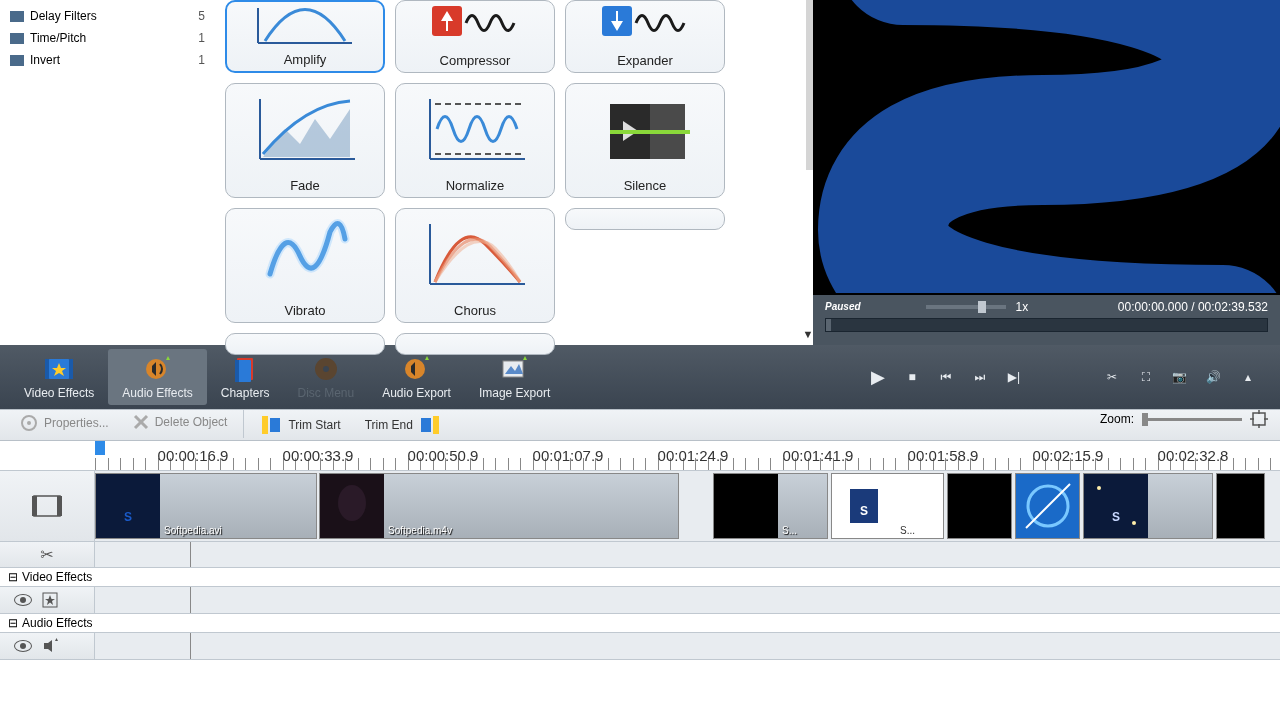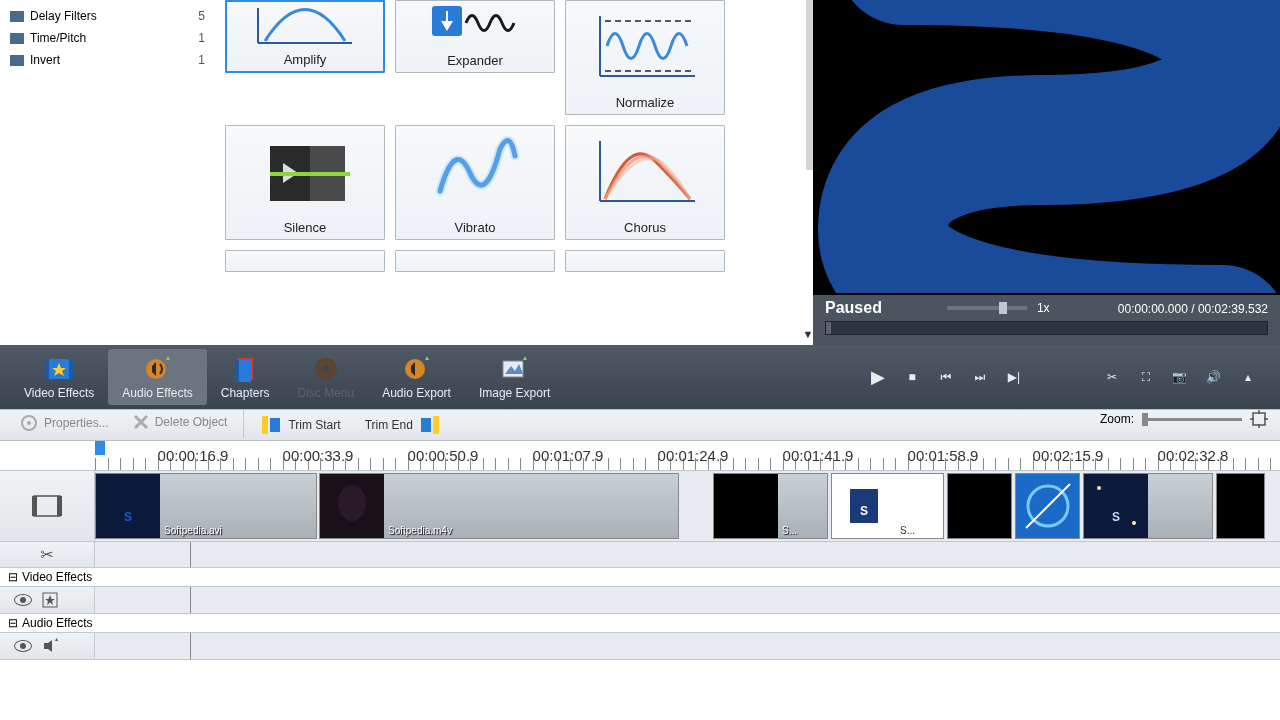--- a/index.html
+++ b/index.html
@@ -7,34 +7,34 @@
 
 .top-area { display: flex; height: 345px; }
 .sidebar { width: 215px; background: #fff; padding: 5px 10px; }
 .sidebar-item { display: flex; align-items: center; justify-content: space-between; padding: 4px 0; cursor: pointer; }
 .sidebar-item .left { display: flex; align-items: center; gap: 6px; }
 .folder-icon { width: 14px; height: 11px; background: #4a6a8a; display: inline-block; }
 .sidebar-count { color: #555; }
 
 .effects-panel { flex: 1; background: #fff; padding: 0 10px; display: flex; flex-direction: column; position: relative; }
 .effects-grid { display: grid; grid-template-columns: repeat(3, 160px); gap: 10px; }
-.effect-card { border: 1px solid #b0b8c0; border-radius: 1px; background: linear-gradient(#f7f9fb, #eef2f6); display: flex; flex-direction: column; align-items: center; cursor: pointer; height: 115px; }
+.effect-card { border: 1px solid #b0b8c0; border-radius: 10px; background: linear-gradient(#f7f9fb, #eef2f6); display: flex; flex-direction: column; align-items: center; cursor: pointer; height: 115px; }
 .effect-card.selected { border: 2px solid #2e8be8; }
 .effect-card.short { height: 73px; }
 .effect-card.tiny { height: 22px; overflow: hidden; }
 .effect-img { flex: 1; display: flex; align-items: center; justify-content: center; width: 100%; }
 .effect-label { padding: 4px 0; font-size: 13px; color: #222; }
 .scroll-track { position: absolute; right: 0; top: 0; width: 7px; height: 170px; background: #d5d5d5; }
 .scroll-arrow { position: absolute; right: -2px; top: 328px; width: 14px; height: 14px; color: #333; font-size: 11px; text-align: center; }
 
 .preview-panel { width: 467px; background: #000; position: relative; }
 .preview-image { width: 100%; height: 293px; display: flex; align-items: center; justify-content: center; overflow: hidden; }
 .preview-status-bar { position: absolute; bottom: 0; left: 0; right: 0; height: 50px; background: #4a5560; color: #fff; display: flex; flex-direction: column; }
 .status-row1 { display: flex; align-items: center; padding: 4px 12px; gap: 10px; }
-.status-paused { font-weight: bold; font-size: 16px; }
+.status-paused { font-weight: bold; font-size: 10px; font-style: italic; }
 .speed-slider { flex: 0 0 80px; height: 4px; background: #6a7580; margin-left: 55px; position: relative; }
 .speed-slider::after { content: ''; position: absolute; right: 20px; top: -4px; width: 8px; height: 12px; background: #c0c8d0; }
 .time-display { margin-left: auto; font-size: 13px; }
 .progress-bar { height: 14px; background: #2a3540; margin: 0 12px; border: 1px solid #1a2530; }
 .progress-bar::before { content: ''; display: block; width: 5px; height: 100%; background: #5a6570; }
 
 .toolbar { height: 64px; background: linear-gradient(#505a65, #3a4450); display: flex; align-items: center; padding: 0 10px; }
 .tool-tab { display: flex; flex-direction: column; align-items: center; justify-content: center; padding: 4px 14px; color: #e8ecf0; cursor: pointer; gap: 2px; height: 56px; }
 .tool-tab.active { background: #6a7580; border-radius: 3px; }
 .tool-tab.disabled { color: #5a6570; }
@@ -113,28 +113,49 @@
               <line x1="8" y1="40" x2="102" y2="40" stroke="#2a5a9a" stroke-width="2"></line>
               <line x1="8" y1="5" x2="8" y2="40" stroke="#2a5a9a" stroke-width="2"></line>
               <path d="M15 38 Q55 -25 95 38" fill="none" stroke="#3a8ad8" stroke-width="3"></path>
             </svg>
           </div>
         <div class="effect-label">Amplify</div>
       </div>
       <div class="effect-card short">
         <div class="effect-img">
             <svg width="110" height="45" viewBox="0 0 110 45">
+              <rect x="12" y="3" width="30" height="30" fill="#d83a2a" rx="3"></rect>
+              <polygon points="27,8 21,18 26,18 26,28 28,28 28,18 33,18" fill="#fff"></polygon>
+              <path d="M46 20 Q52 5 58 20 T70 20 T82 20 T94 20" fill="none" stroke="#1a1a1a" stroke-width="3"></path>
+            </svg>
+          </div>
+        <div class="effect-label">Compressor</div>
+      </div>
+      <div class="effect-card short">
+        <div class="effect-img">
+            <svg width="110" height="45" viewBox="0 0 110 45">
               <rect x="12" y="3" width="30" height="30" fill="#2a7ad8" rx="3"></rect>
               <polygon points="27,28 21,18 26,18 26,8 28,8 28,18 33,18" fill="#fff"></polygon>
               <path d="M46 20 Q52 5 58 20 T70 20 T82 20 T94 20" fill="none" stroke="#1a1a1a" stroke-width="3"></path>
             </svg>
           </div>
         <div class="effect-label">Expander</div>
       </div>
 
+      <div class="effect-card">
+        <div class="effect-img">
+            <svg width="120" height="80" viewBox="0 0 120 80">
+              <line x1="15" y1="70" x2="110" y2="70" stroke="#2a5a9a" stroke-width="2"></line>
+              <line x1="15" y1="10" x2="15" y2="70" stroke="#2a5a9a" stroke-width="2"></line>
+              <path d="M18 68 L40 40 L55 55 L70 30 L85 50 L105 20 L105 68 Z" fill="#8aaac8" opacity="0.6"></path>
+              <path d="M18 65 Q60 15 105 12" fill="none" stroke="#3a8ad8" stroke-width="3"></path>
+            </svg>
+          </div>
+        <div class="effect-label">Fade</div>
+      </div>
       <div class="effect-card">
         <div class="effect-img">
             <svg width="120" height="80" viewBox="0 0 120 80">
               <line x1="15" y1="70" x2="110" y2="70" stroke="#2a5a9a" stroke-width="2"></line>
               <line x1="15" y1="10" x2="15" y2="70" stroke="#2a5a9a" stroke-width="2"></line>
               <line x1="20" y1="15" x2="108" y2="15" stroke="#555" stroke-width="2" stroke-dasharray="6 4"></line>
               <line x1="20" y1="65" x2="108" y2="65" stroke="#555" stroke-width="2" stroke-dasharray="6 4"></line>
               <path d="M22 40 Q30 15 38 40 T54 40 T70 40 T86 40 T102 40" fill="none" stroke="#3a8ad8" stroke-width="3"></path>
             </svg>
           </div>

